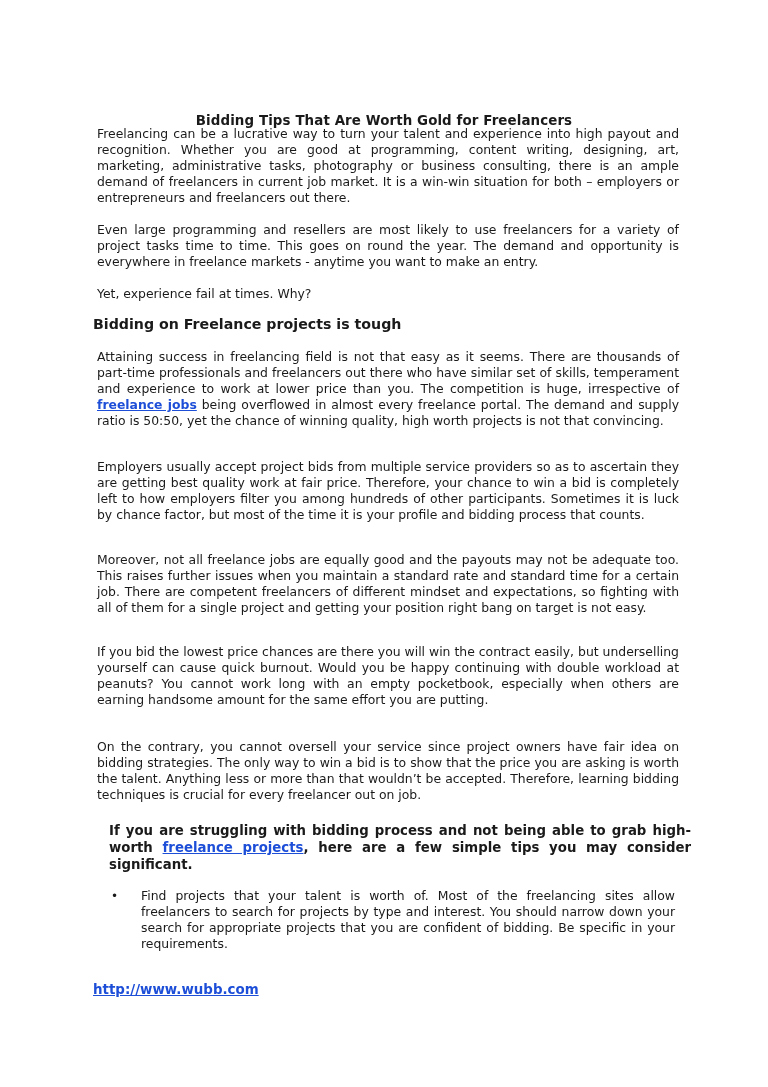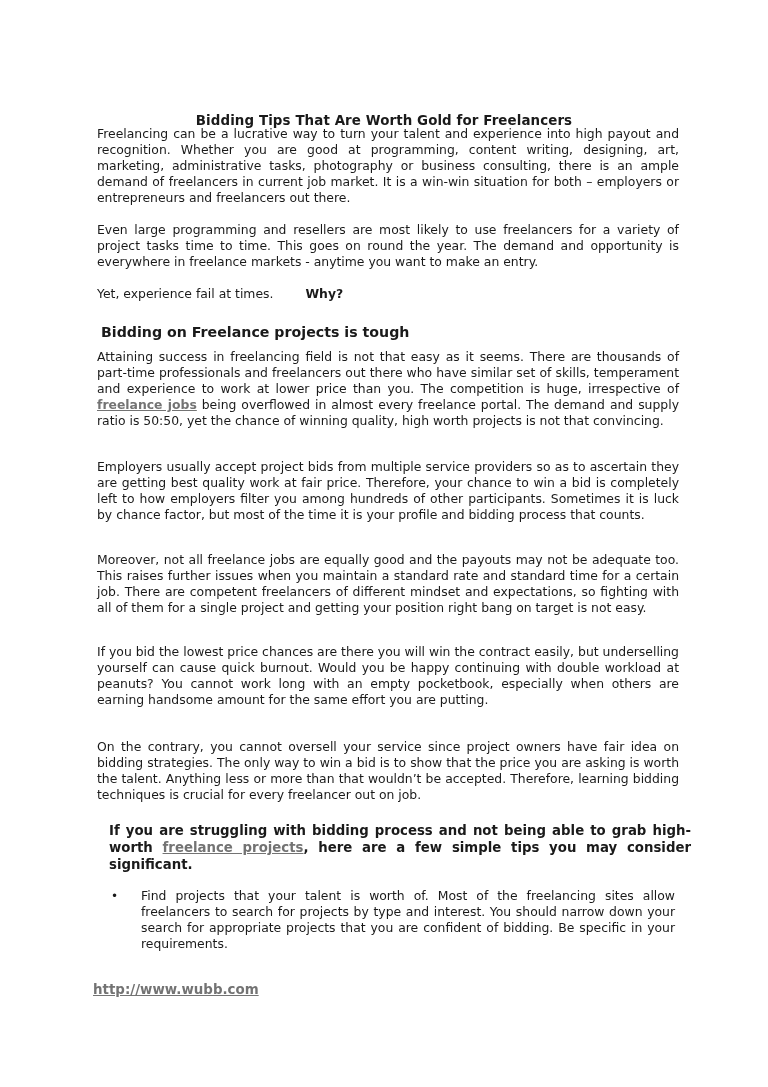--- a/index.html
+++ b/index.html
@@ -3,23 +3,23 @@
 <meta charset="utf-8">
 <style>
   html, body { margin: 0; padding: 0; background: #ffffff; }
   body { width: 768px; height: 1087px; position: relative; overflow: hidden;
          font-family: "DejaVu Sans", sans-serif; color: #1a1a1a; }
   .page { position: absolute; left: 93px; top: 0; width: 582px; }
   .title { position: absolute; top: 94px; left: 0; width: 582px; text-align: center;
            font-weight: bold; font-size: 13.4px; letter-spacing: 0.1px; margin-top: 19px; }
   .p { position: absolute; left: 4px; width: 582px; font-size: 12.4px; line-height: 16.1px;
        text-align: justify; margin: 0; }
-  .h2 { position: absolute; left: 0; top: 316px; font-weight: bold; font-size: 14.2px; margin: 8px; }
-  .bold { font-weight: bold; margin-left: 28px; }
-  a { color: #737373; font-weight: bold; text-decoration: underline; }
+  .h2 { position: absolute; left: 0; top: 316px; font-weight: bold; font-size: 14.2px; margin: 0; }
+  .bold { font-weight: normal; }
+  a { color: #1d4ed8; font-weight: bold; text-decoration: underline; }
   .callout { position: absolute; left: 16px; top: 822px; width: 582px; font-weight: bold;
              font-size: 13.3px; line-height: 17.2px; text-align: justify; margin: 0; }
   .bullet-list { position: absolute; left: 0; top: 888px; width: 582px; margin: 0; padding: 0; list-style: none; }
   .bullet-item { position: relative; padding-left: 48px; font-size: 12.4px; line-height: 16.1px; text-align: justify; }
   .bullet-dot { position: absolute; left: 18px; top: 0; font-size: 12px; }
   .footer { position: absolute; left: 0; top: 982px; font-size: 13.4px; }
 </style>
 </head>
 <body>
 

